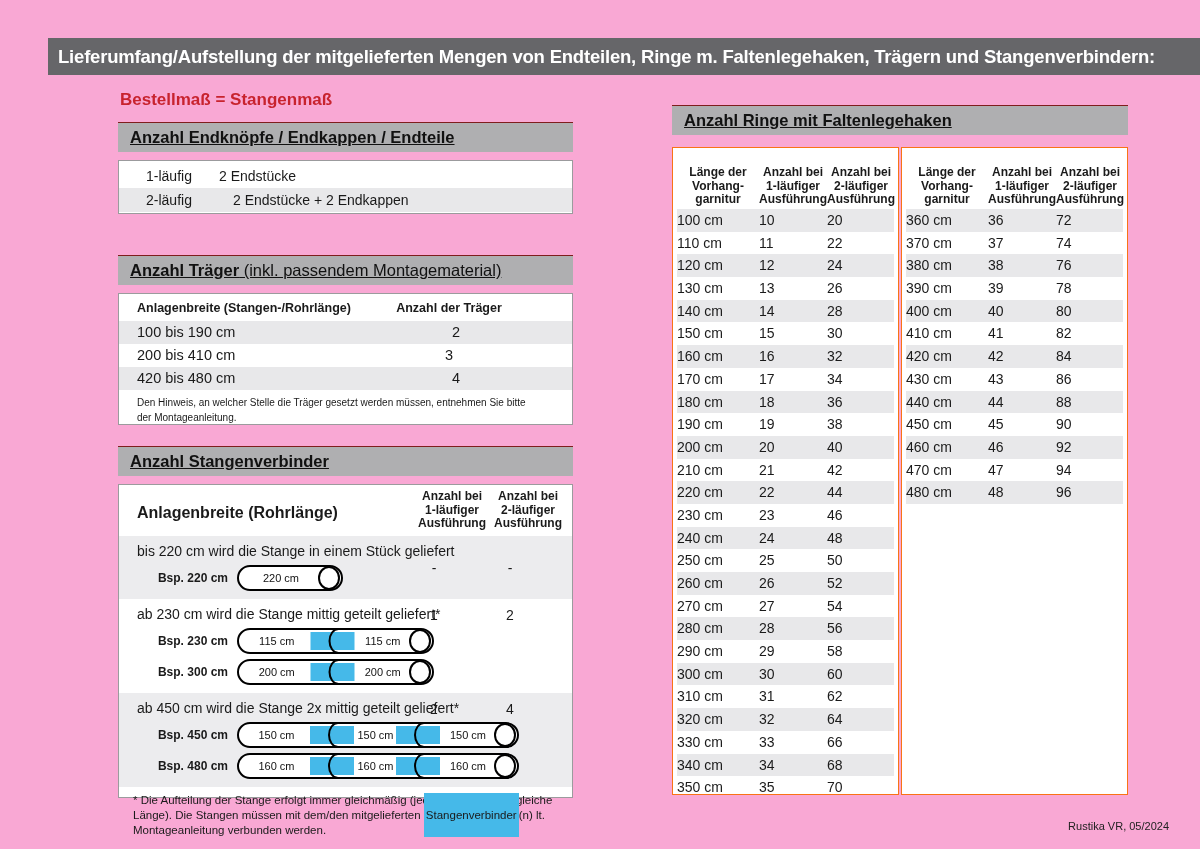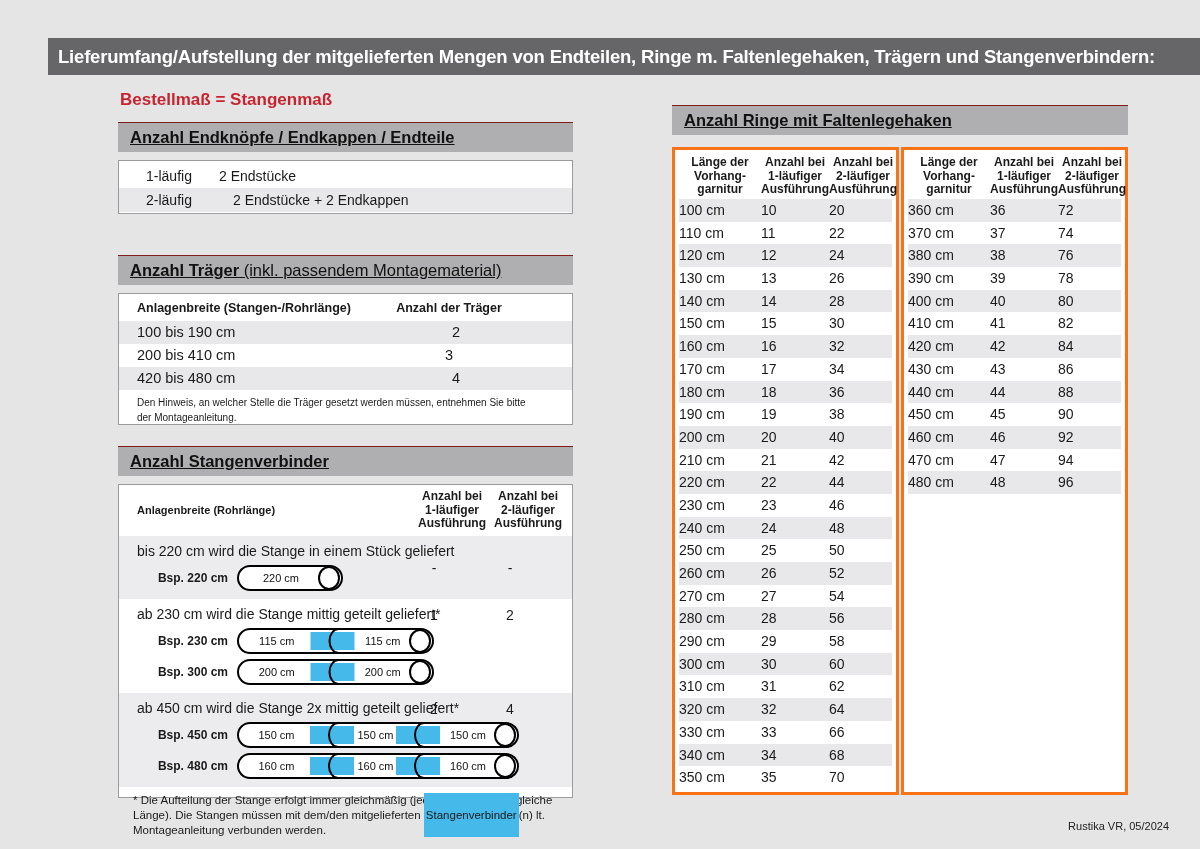--- a/index.html
+++ b/index.html
@@ -1,18 +1,18 @@
 <!DOCTYPE html>
 <html><head>
 <meta charset="utf-8">
 <style>
   * { margin:0; padding:0; box-sizing:border-box; }
   html,body { width:1200px; height:849px; background:#fff;
     font-family:"Liberation Sans","DejaVu Sans",sans-serif; color:#1a1a1a; }
-  .page { position:relative; width:1200px; height:849px; background:#e5e5e5; overflow:hidden; }
+  .page { position:relative; width:1200px; height:849px; background:#f9a8d4; overflow:hidden; }
 
   
   .topbar { position:absolute; left:48px; top:38px; width:1152px; height:37px;
     background:#666669; color:#fff; font-weight:bold; font-size:18.5px;
     letter-spacing:-0.2px; line-height:37px; padding-left:10px; white-space:nowrap; }
 
   
   .subtitle { position:absolute; left:120px; top:90px; font-size:17px; font-weight:bold; color:#C8232E; }
 
   .secbar { position:absolute; left:118px; width:455px; height:30px; background:#AFAFB1;
@@ -37,21 +37,21 @@
   .t-head .c2 { text-align:center; }
   .t-row { display:grid; grid-template-columns:250px 160px 1fr; height:23px; line-height:23px; font-size:14.5px; }
   .t-row .c1 { padding-left:18px; }
   .t-row .c2 { text-align:center; }
   .t-row.alt { background:#E8E8EA;gap:7px; }
   .t-note { font-size:10px; line-height:15px; padding:5px 30px 0 18px; }
 
   
   #box-verbinder { top:484px; height:314px; }
   .v-head { position:relative; height:51px; }
-  .v-head .c1 { position:absolute; left:18px; top:19px; font-size:11px; font-weight:bold; }
+  .v-head .c1 { position:absolute; left:18px; top:19px; font-size:16px; font-weight:bold; }
   .v-head .c2, .v-head .c3 { position:absolute; top:5px; width:76px; font-size:12px; font-weight:bold;
     text-align:center; white-space:pre-line; line-height:13.5px; }
   .v-head .c2 { left:295px; }
   .v-head .c3 { left:371px; }
 
   .vgroup { position:relative; padding:5px 0 7px 18px; }
   .vgroup.gray { background:#ECECEE; }
   .vg-text { font-size:14px; line-height:20px; }
   .vg-cnt { position:absolute; width:76px; text-align:center; font-size:14px; }
   .vg-cnt.p1 { left:277px; }
@@ -59,22 +59,22 @@
   .vg-cnt.top { top:8px; }
   .vg-cnt.mid { top:50%; transform:translateY(-50%); }
   .rod-row { display:flex; align-items:center; margin-top:3px; }
   .rod-label { width:100px; text-align:right; padding-right:9px; font-size:12px; font-weight:bold; }
   .rod svg { display:block; }
 
   .v-footnote { font-size:11.5px; line-height:15px; padding:6px 12px 0 14px; }
   .v-footnote .hl { background:#45B9E9; padding:16px 2px; }
 
   
-  .ringbox { position:absolute; top:147px; height:648px; border:3px solid #f97316; background:#fff;
-    padding:0 4px; }
+  .ringbox { position:absolute; top:147px; height:648px; border:1px solid #f97316; background:#fff;
+    padding:12px 4px; }
   #ringbox-a { left:672px; width:227px; }
   #ringbox-b { left:901px; width:227px; }
   .ring-head { display:grid; grid-template-columns:82px 68px 68px; padding-top:6px; height:49px; }
   .ring-head span { font-size:12px; font-weight:bold; text-align:center; white-space:pre-line; line-height:13.5px; }
   .ring-row { display:grid; grid-template-columns:82px 68px 68px; height:22.7px; line-height:22.7px;
     font-size:14px; }
   .ring-row.alt { background:#E8E8EA; }
 
   .footer { position:absolute; right:31px; top:820px; font-size:11px; color:#222; }
 </style>

